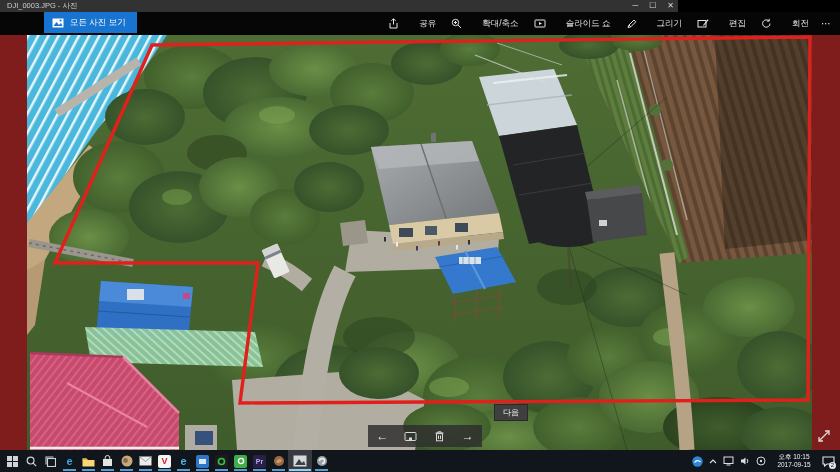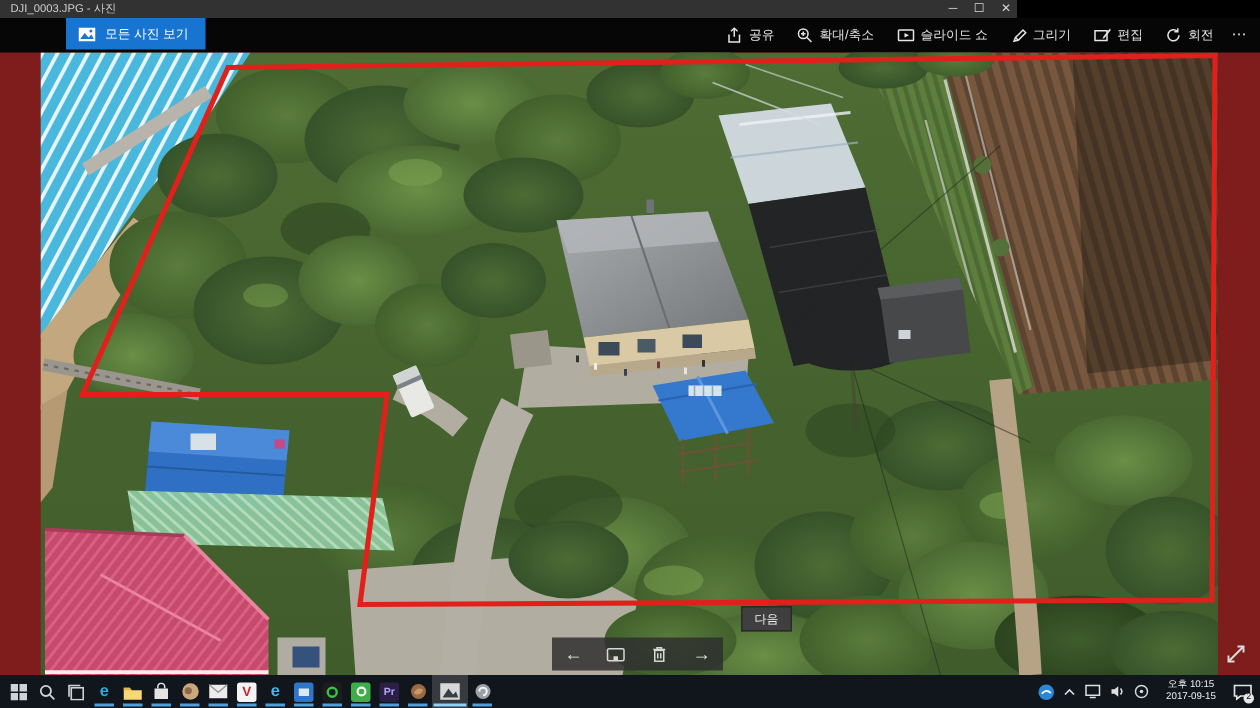--- a/index.html
+++ b/index.html
@@ -9,21 +9,21 @@
   .titlebar{position:absolute;left:0;top:0;width:678px;height:12px;background:#323232;color:#cfcfcf;
     font-size:7.5px;line-height:12px;}
   .titlebar .title{position:absolute;left:7px;top:0;}
   .wctrls{position:absolute;right:4px;top:0;height:12px;display:flex;align-items:center;gap:11px;color:#d6d6d6;font-size:8px;}
   .wctrls span{display:inline-block;line-height:12px;cursor:default;}
   
   .appbar{position:absolute;left:0;top:12px;width:840px;height:23px;background:#060606;}
   .viewall{position:absolute;left:0;top:0;height:21px;display:flex;align-items:center;gap:6px;
     background:#1774d1;color:#fff;font-size:8.5px;padding:0 11px 0 8px;cursor:pointer;margin-left:44px;}
   .actions{position:absolute;right:8px;top:0;height:23px;display:flex;align-items:center;}
-  .action{display:flex;align-items:center;gap:4px;color:#e6e6e6;font-size:8.5px;margin-left:15px;cursor:pointer;}
+  .action{display:flex;align-items:center;gap:20px;color:#e6e6e6;font-size:8.5px;margin-left:15px;cursor:pointer;}
   .action svg{display:block;}
   .action.more{font-size:10px;letter-spacing:1px;margin-left:12px;}
   
   .stage{position:absolute;left:0;top:35px;width:840px;height:415px;background:#7f1d1d;padding-left:36px;}
   .photo-svg{position:absolute;left:27px;top:0;}
   
   .navbar{position:absolute;left:368px;top:390px;width:114px;height:22px;display:flex;
     background:rgba(47,47,47,.84);}
   .navbtn{flex:1;display:flex;align-items:center;justify-content:center;color:#e2e2e2;font-size:12px;cursor:pointer;}
   .tooltip{position:absolute;left:494px;top:369px;width:32px;height:15px;background:#3f3f3f;border:1px solid #2a2a2a;

